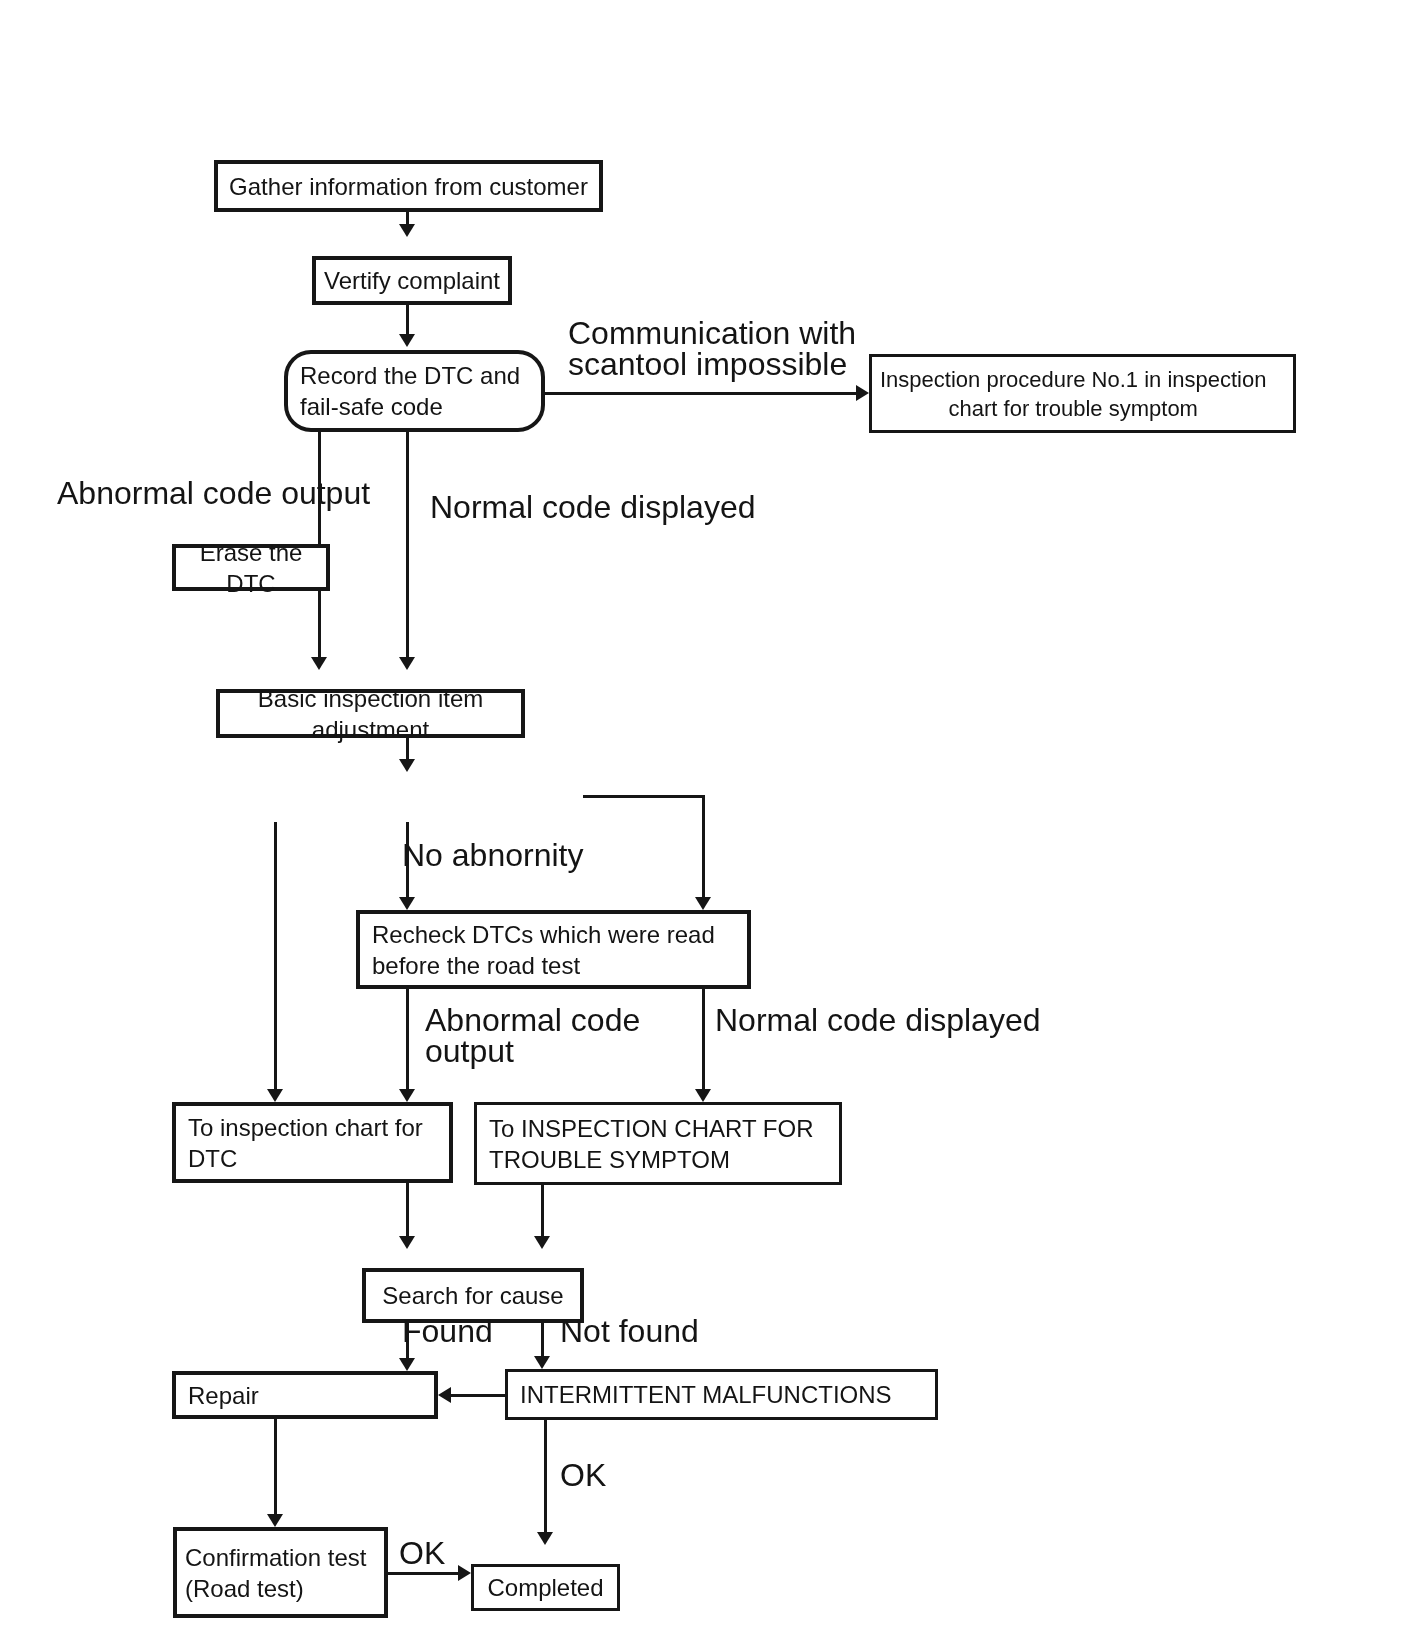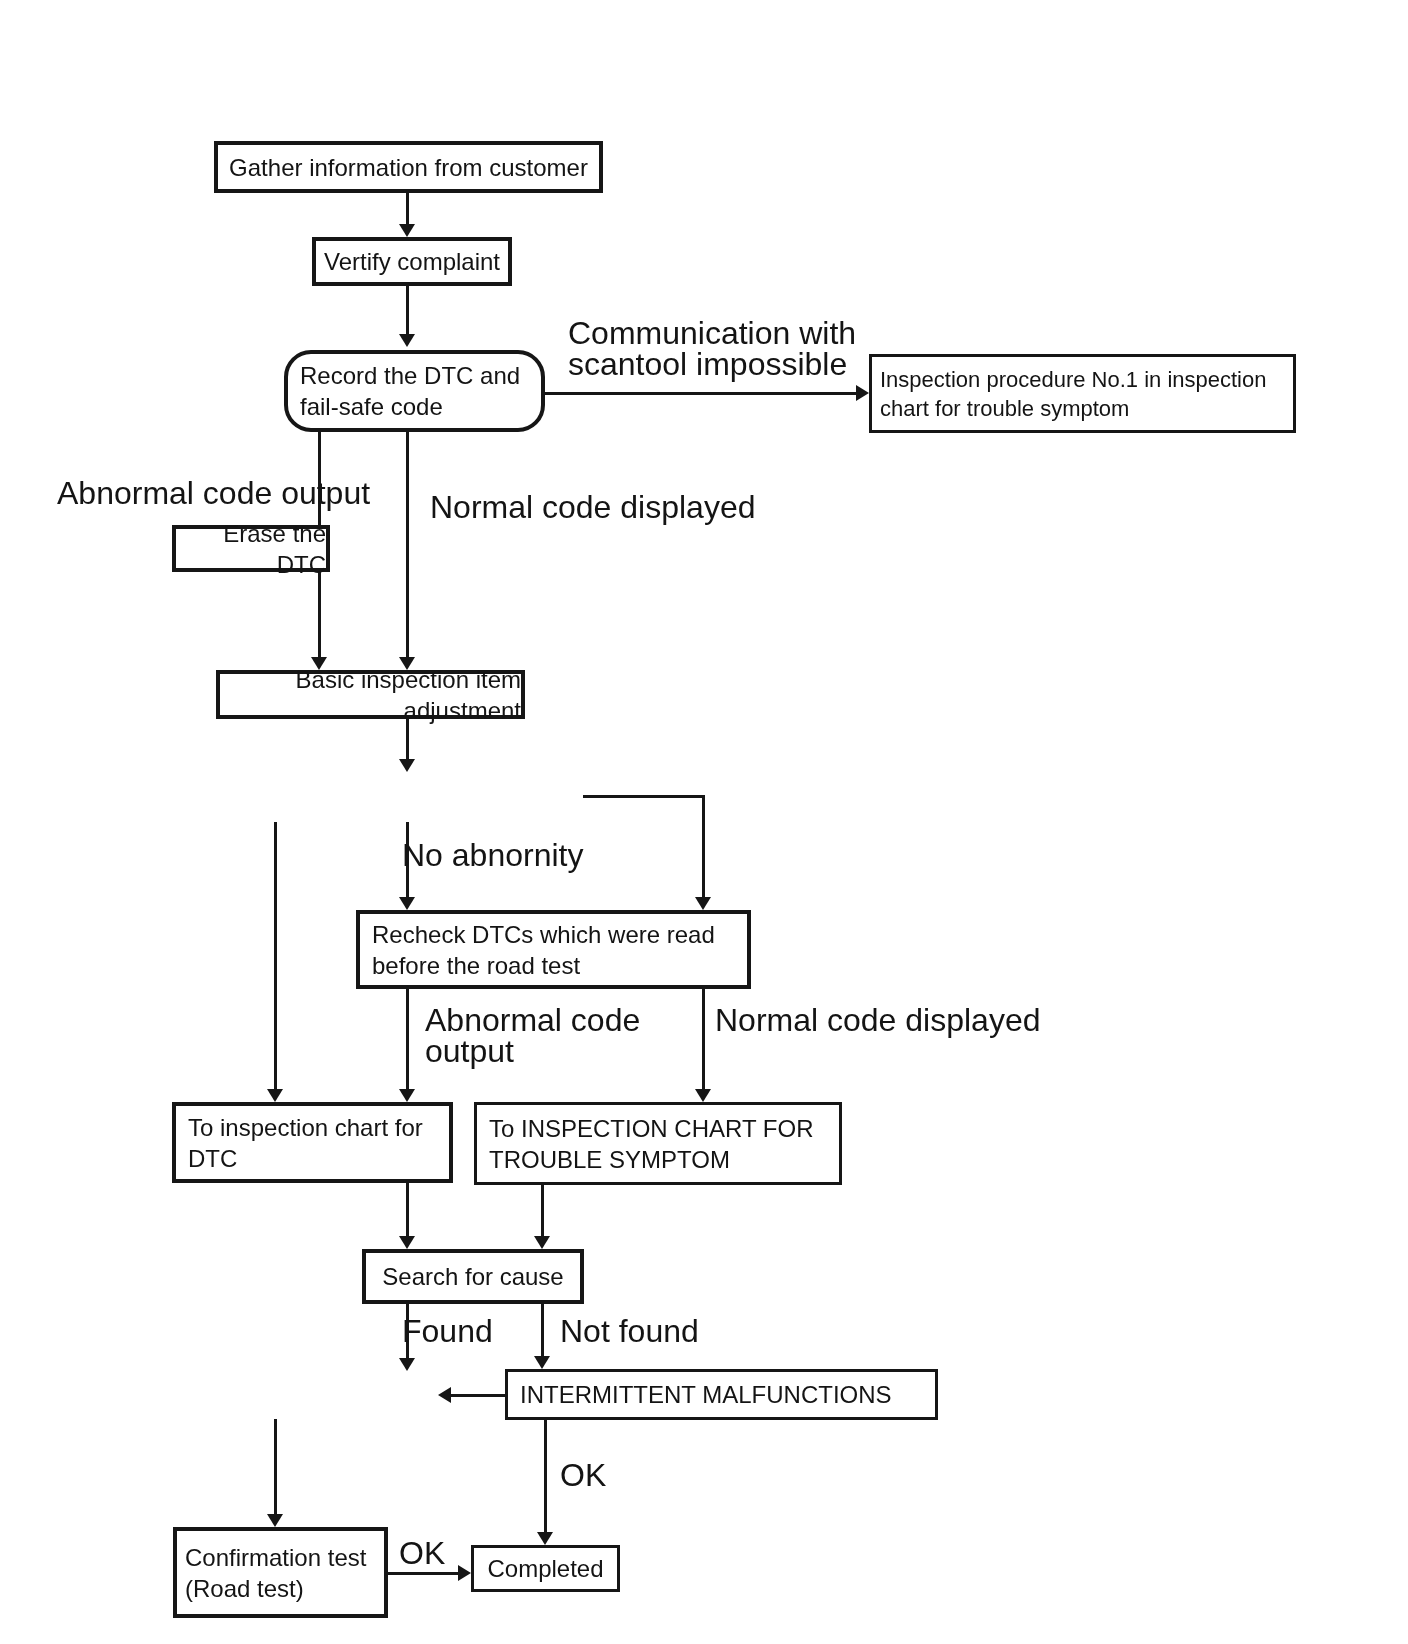--- a/index.html
+++ b/index.html
@@ -16,21 +16,21 @@
     background:#ffffff;
     border:4px solid #161616;
     box-sizing:border-box;
     font-size:24px;
     line-height:31px;
     white-space:pre-line;
     z-index:2;
     display:flex;
     align-items:center;
   }
-  .node.center{justify-content:center;text-align:right;}
+  .node.center{justify-content:center;text-align:center;margin-top:19px;}
   .node.left{justify-content:flex-start;text-align:left;padding-left:12px;padding-right:6px;}
   .node.thin{border-width:3px;}
   .elabel{
     position:absolute;
     font-size:32px;
     line-height:31px;
     white-space:pre-line;
     z-index:2;
   }
   .vline,.hline{position:absolute;background:#161616;z-index:1;}
@@ -104,39 +104,40 @@
   <div class="hline" style="left:388px;top:1572px;width:74px;"></div>
   <div class="arr right" style="left:458px;top:1565px;"></div>
 
   <div class="node center" style="left:214px;top:141px;width:389px;height:52px;">Gather information from customer</div>
 
   <div class="node center" style="left:312px;top:237px;width:200px;height:49px;">Vertify complaint</div>
 
   <div class="node left" style="left:284px;top:350px;width:261px;height:82px;border-radius:27px;">Record the DTC and
 fail-safe code</div>
 
-  <div class="node left thin" style="left:869px;top:354px;width:427px;height:79px;font-size:22px;line-height:29px;padding-left:8px;">Inspection procedure No.1 in inspection
+  <div class="node left thin" style="left:869px;top:354px;width:427px;height:79px;font-size:22px;line-height:29px;padding-left:8px;text-align:center;">Inspection procedure No.1 in inspection
 chart for trouble symptom</div>
 
   <div class="node center" style="left:172px;top:525px;width:158px;height:47px;">Erase the DTC</div>
 
   <div class="node center" style="left:216px;top:670px;width:309px;height:49px;">Basic inspection item adjustment</div>
 
 
   <div class="node left" style="left:356px;top:910px;width:395px;height:79px;">Recheck DTCs which were read
 before the road test</div>
 
   <div class="node left" style="left:172px;top:1102px;width:281px;height:81px;">To inspection chart for
 DTC</div>
 
   <div class="node left thin" style="left:474px;top:1102px;width:368px;height:83px;">To INSPECTION CHART FOR
 TROUBLE SYMPTOM</div>
 
   <div class="node center" style="left:362px;top:1249px;width:222px;height:55px;">Search for cause</div>
 
+  <div class="node left" style="left:172px;top:1371px;width:266px;height:48px;">Repair</div>
 
   <div class="node left thin" style="left:505px;top:1369px;width:433px;height:51px;">INTERMITTENT MALFUNCTIONS</div>
 
   <div class="node left" style="left:173px;top:1527px;width:215px;height:91px;padding-left:8px;">Confirmation test
 (Road test)</div>
 
   <div class="node center thin" style="left:471px;top:1545px;width:149px;height:47px;">Completed</div>
 
   <div class="elabel" style="left:568px;top:318px;">Communication with
 scantool impossible</div>

